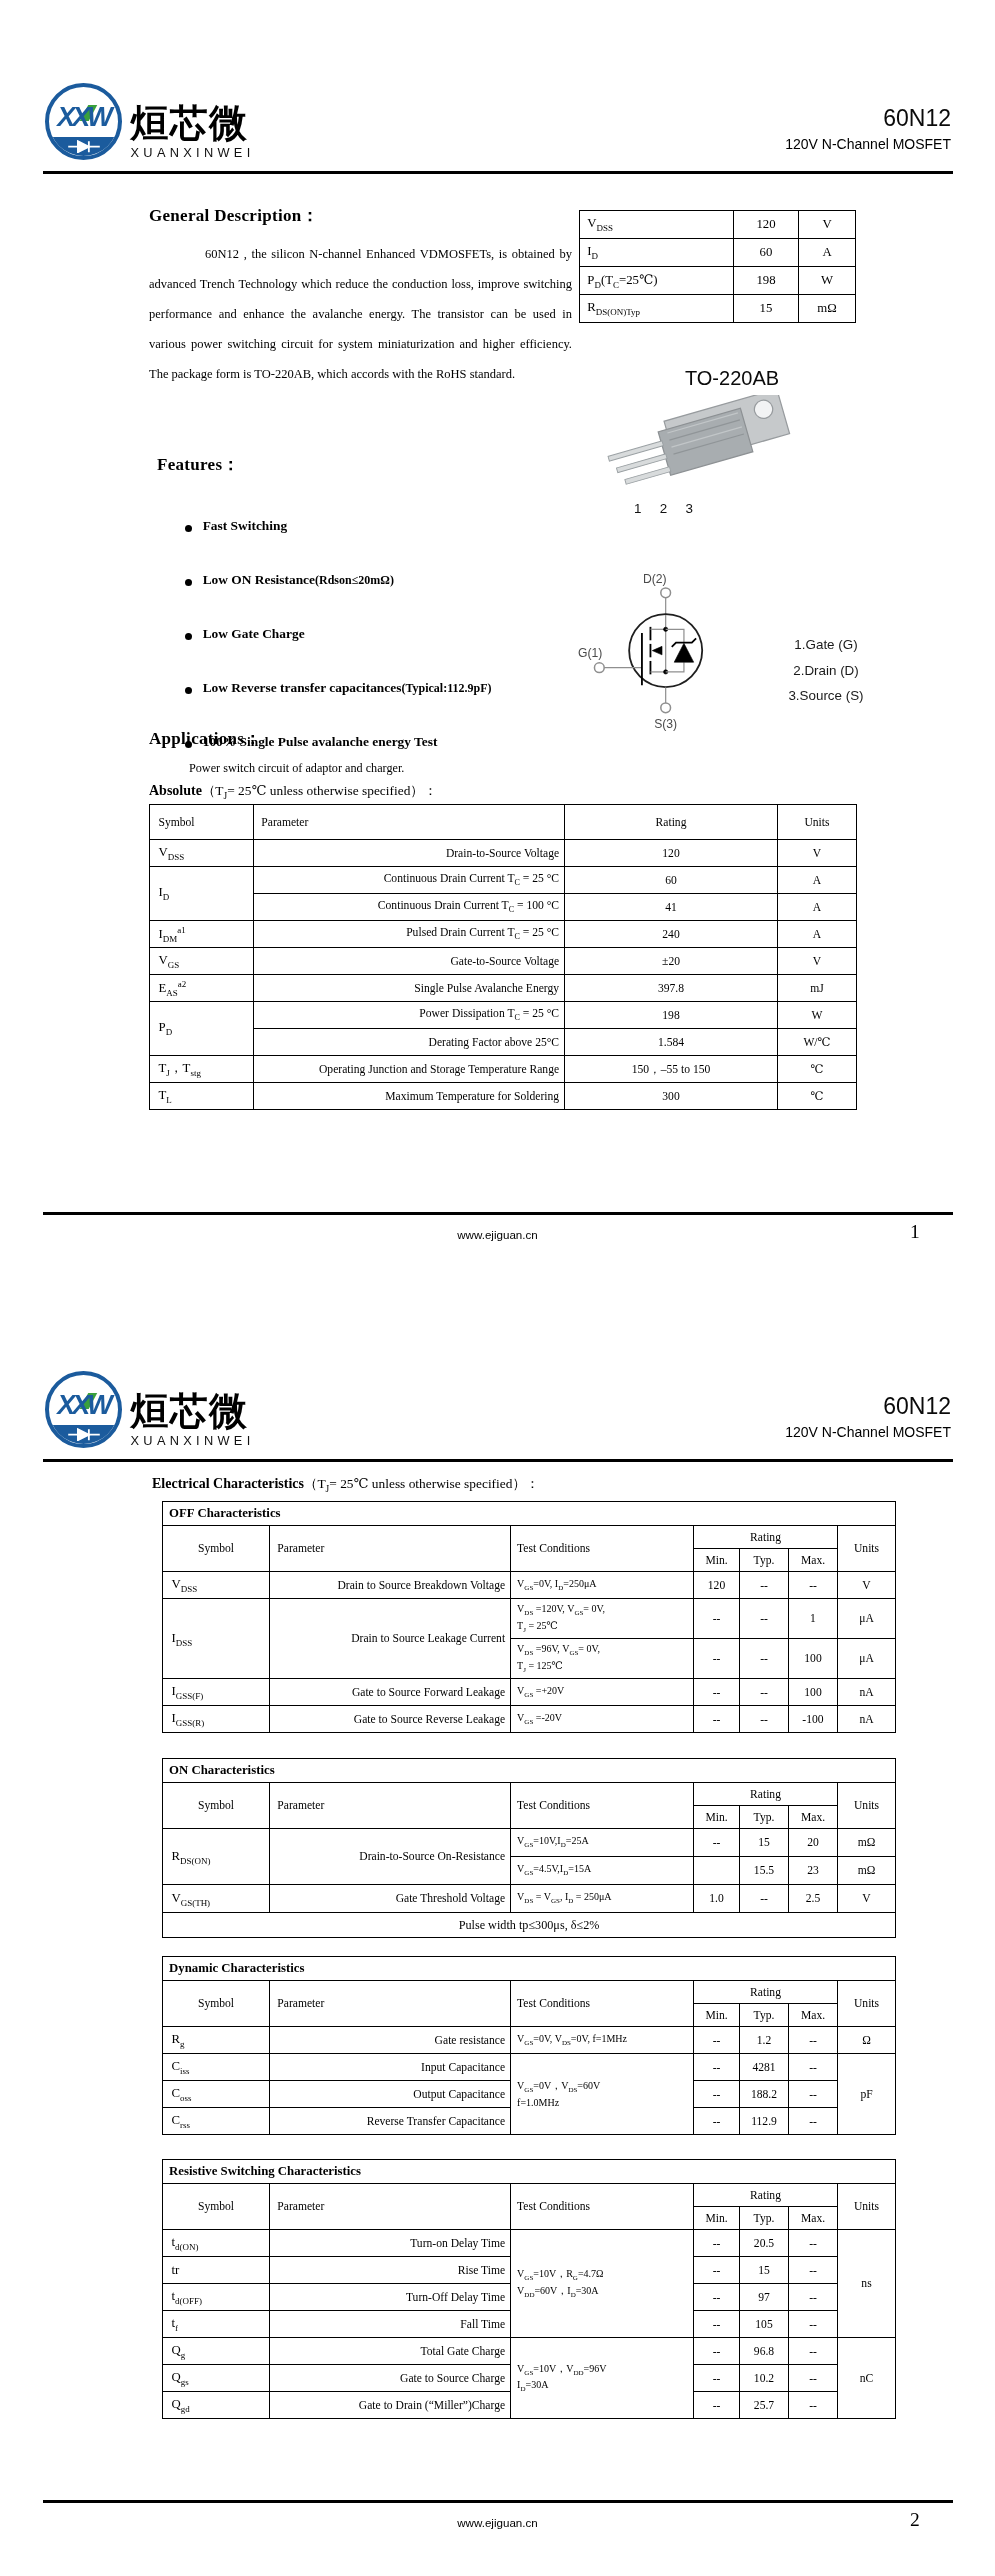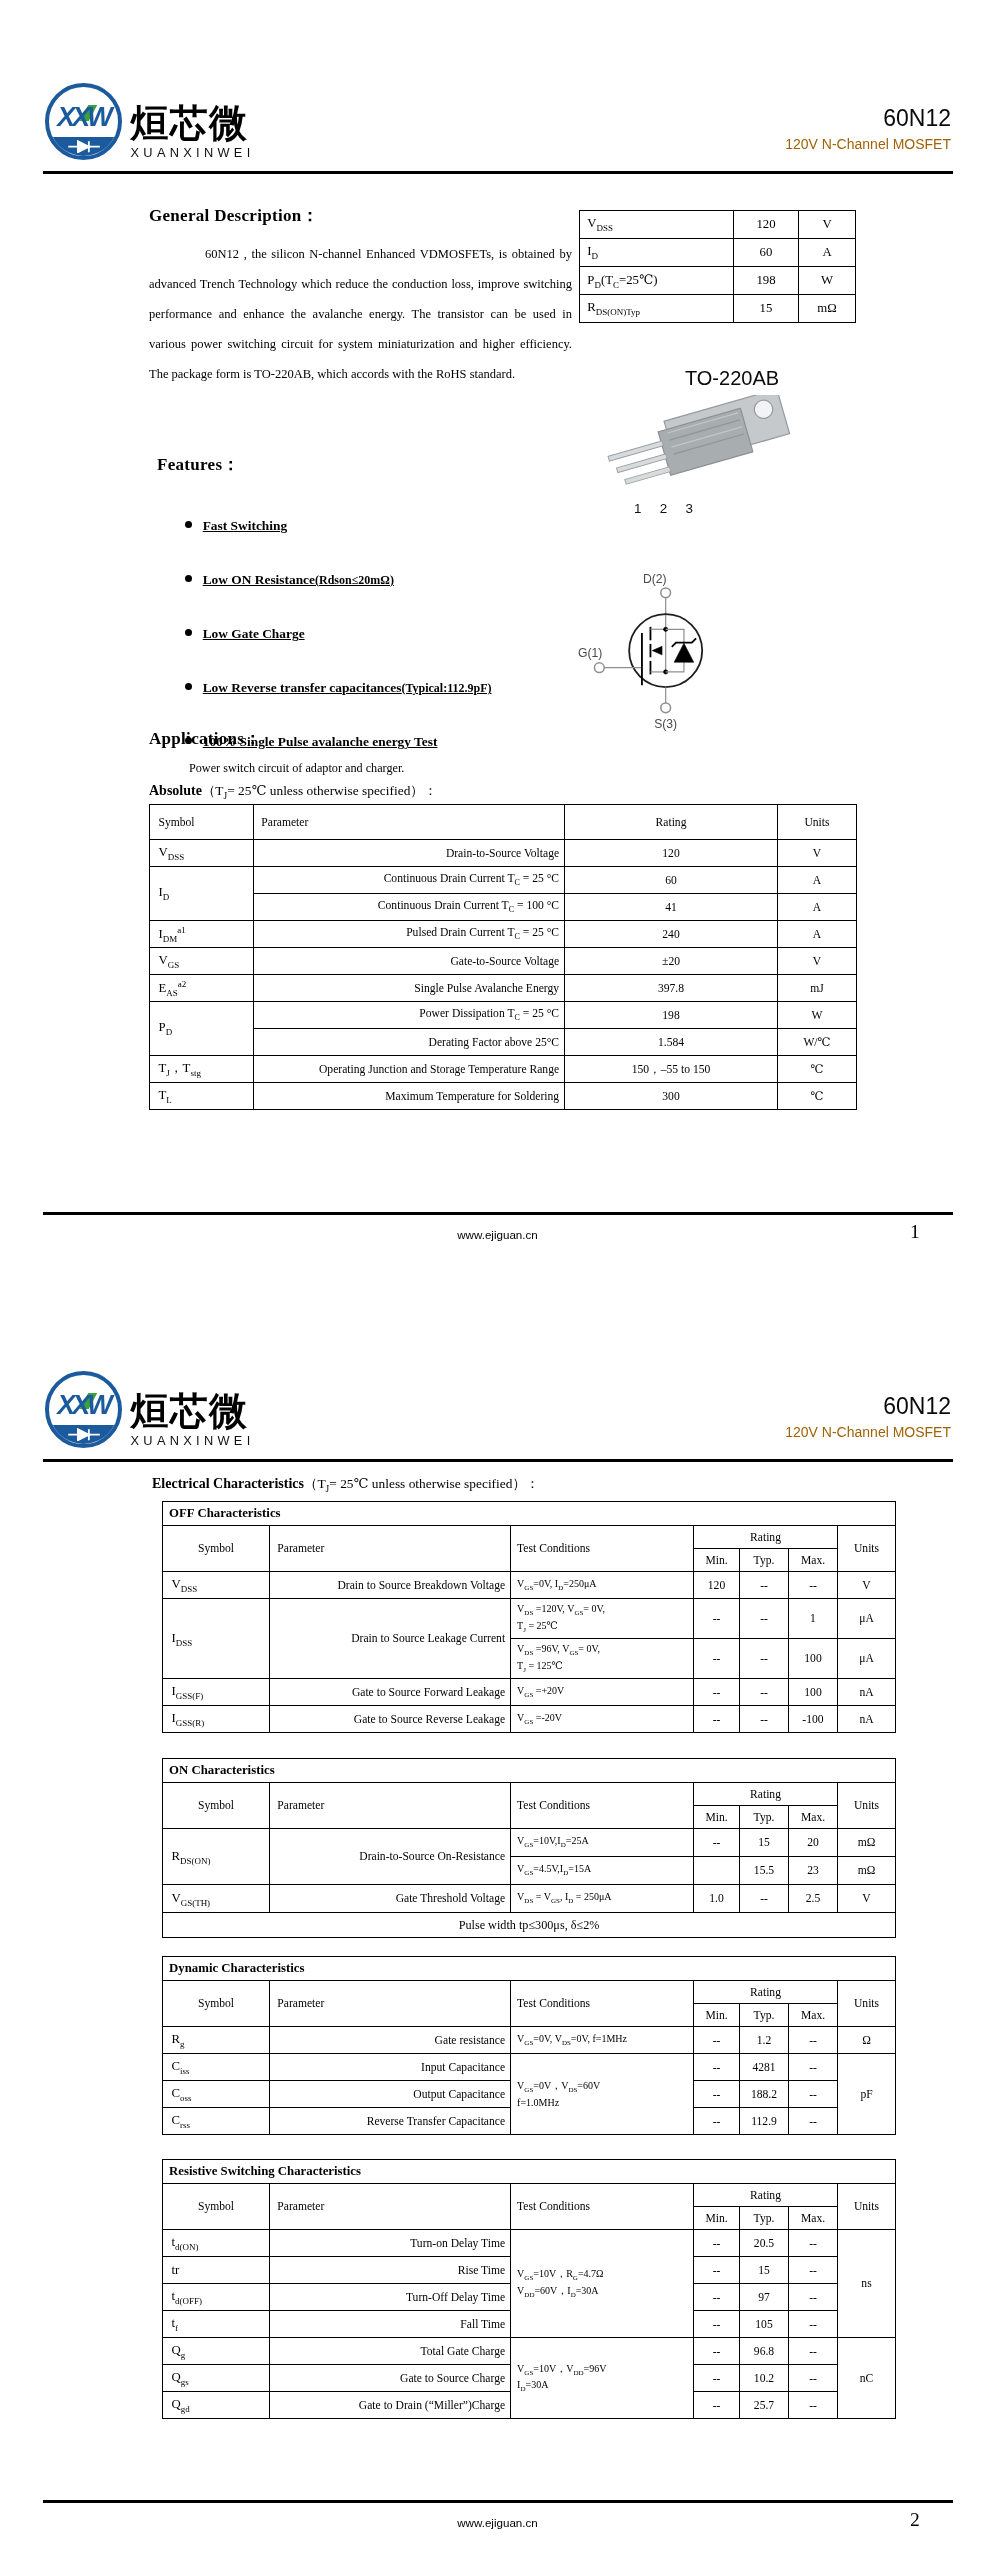--- a/index.html
+++ b/index.html
@@ -15,29 +15,29 @@
               font-family:"Liberation Sans","DejaVu Sans",sans-serif; font-weight:bold; font-style:italic;
               font-size:27px; letter-spacing:-3px; color:#1b5b9d; z-index:2; }
   .logo-green { position:absolute; top:18.3px; left:35px; width:8.5px; height:16px; background:#3aa03c; transform:skewX(-28deg); z-index:1; }
   .logo-band { position:absolute; bottom:0; left:0; width:100%; height:19.5px; background:#1b5b9d; z-index:3; }
   .logo-band svg { display:block; margin:3px auto 0; }
   .logo-text { margin-left:8.5px; padding-top:7.3px; }
   .logo-zh { font-family:"Liberation Sans","DejaVu Sans",sans-serif; font-weight:bold; font-size:38px; line-height:39px; color:#000; letter-spacing:1.2px; }
   .logo-en { font-family:"Liberation Sans","DejaVu Sans",sans-serif; font-size:12.8px; letter-spacing:4.3px; color:#111; margin-top:2.4px; }
   .brand-right { text-align:right; font-family:"Liberation Sans","DejaVu Sans",sans-serif; }
   .part-no { font-size:23px; color:#0a0a0a; line-height:27px; }
-  .part-sub { font-size:14px; color:#a16207; margin-top:3.7px; }
+  .part-sub { font-size:14px; color:#000000; margin-top:3.7px; }
   .rule { background:#000; height:3px; }
 
   
   .h1 { font-weight:bold; font-size:17px; letter-spacing:0.3px; }
   .h2inline { font-size:13.4px; }
   .h2inline .b { font-weight:bold; font-size:14px; }
   .gd-body { width:423px; font-size:12.5px; line-height:30px; text-align:justify; text-indent:56px; }
-  .feat-item { display:flex; align-items:center; margin-bottom:38px;text-decoration:underline; }
+  .feat-item { display:flex; align-items:flex-end; margin-bottom:38px; }
   .feat-dot { width:7.3px; height:7.3px; border-radius:50%; background:#000; margin-right:10.4px; flex:0 0 auto; position:relative; top:-1.8px; }
   .feat-main { font-weight:bold; font-size:13.4px; }
   .feat-note { font-weight:bold; font-size:12px; }
   .app-body { font-size:12.2px; }
 
   
   table { border-collapse:collapse; table-layout:fixed; font-size:11.6px; }
   td, th { border:1.2px solid #000; padding:1.2px 4.9px; font-weight:normal; vertical-align:middle; overflow:hidden; }
   .tbl { border:1.8px solid #000; }
   .tbl td.c, .tbl th { text-align:center; }
@@ -166,20 +166,25 @@
     <circle cx="162" cy="104" r="3.5" class="symf"></circle>
     <circle cx="162" cy="174" r="3.5" class="symf"></circle>
     <polyline points="162,104 192,104 192,126" class="wire"></polyline>
     <polyline points="162,174 192,174 192,158" class="wire"></polyline>
     <polygon points="176,158 208,158 192,127" class="symf"></polygon>
     <polyline points="172,133 179,126 205,126 212,119" class="sym"></polyline>
     <line x1="162" y1="199" x2="162" y2="225" class="wire"></line>
     <circle cx="162" cy="233" r="8" class="term"></circle>
     <text x="162" y="266" class="glabel" text-anchor="middle">S(3)</text>
   </svg>
+  <div class="abs pin-legend" style="left:750px; top:632px; width:152px;">
+    <div>1.Gate (G)</div>
+    <div>2.Drain (D)</div>
+    <div>3.Source (S)</div>
+  </div>
 
   <div class="abs h1" style="left:157px; top:453px;">Features：</div>
   <div class="abs" style="left:185px; top:518px; width:403px;">
     <div class="feat-item">
         <span class="feat-dot"></span>
         <span><span class="feat-main">Fast Switching</span><span class="feat-note"></span></span>
       </div>
     <div class="feat-item">
         <span class="feat-dot"></span>
         <span><span class="feat-main">Low ON Resistance</span><span class="feat-note">(Rdson≤20mΩ)</span></span>

